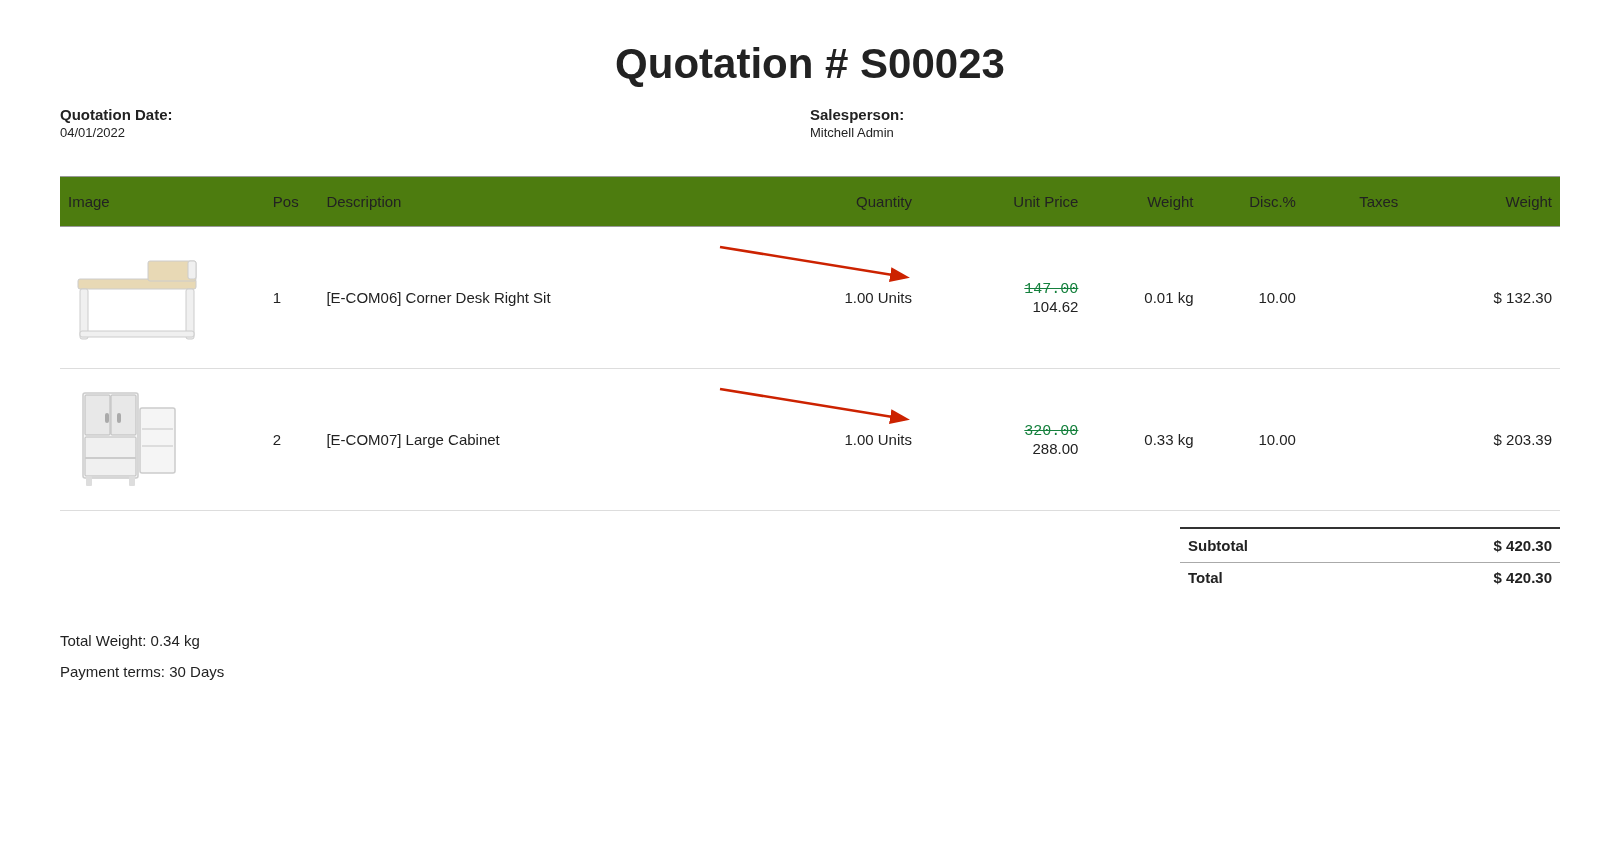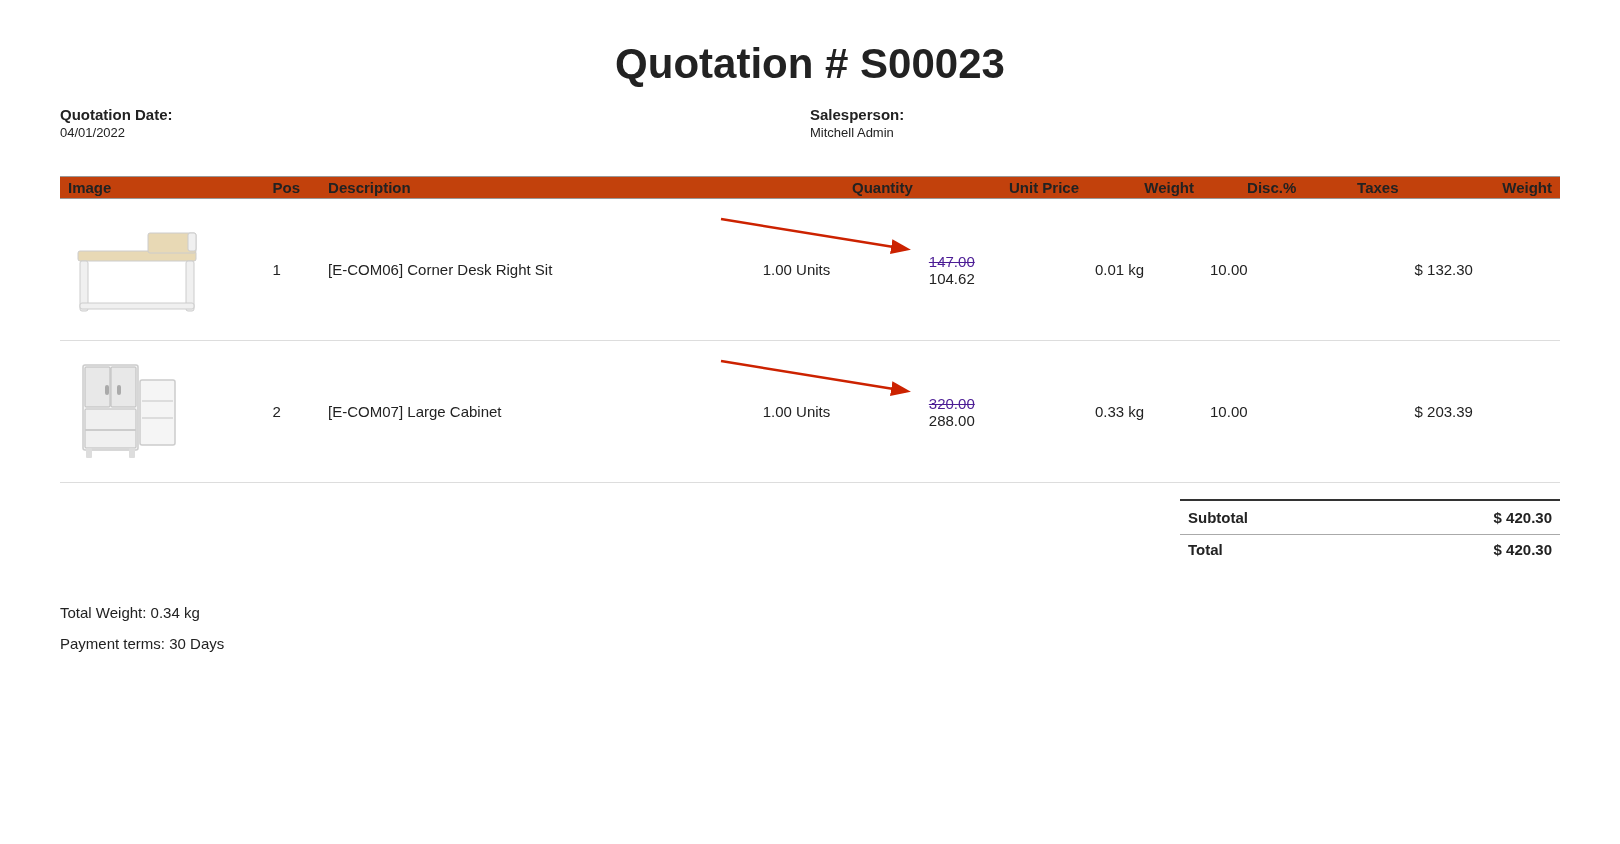--- a/index.html
+++ b/index.html
@@ -40,36 +40,36 @@
     .quote-table {
       width: 100%;
       border-collapse: collapse;
       margin-bottom: 0;
     }
     .quote-table thead tr {
       border-top: 1px solid #999;
       border-bottom: 1px solid #999;
     }
     .quote-table th {
-      font-weight: bold;
-      font-size: 15px;
-      padding: 2px 8px;
+      font-weight: normal;
+      font-size: 15px;
+      padding: 16px 8px;
       text-align: left;
-      background: #c2410c;
+      background: #4d7c0f;
     }
     .quote-table th.right { text-align: right; }
     .quote-table tbody tr {
       border-bottom: 1px solid #ddd;
     }
     .quote-table tbody td {
       font-size: 15px;
       padding: 14px 8px;
       vertical-align: middle;
     }
-    .quote-table td.right { text-align: left; }
+    .quote-table td.right { text-align: right; }
     .img-cell {
       width: 160px;
     }
     
     .desk-icon {
       width: 140px;
       height: 110px;
     }
     .cabinet-icon {
       width: 120px;
@@ -79,22 +79,23 @@
     .desc-cell { width: 340px; }
     .qty-cell { width: 130px; }
     .price-cell { width: 130px; }
     .weight-cell { width: 90px; }
     .disc-cell { width: 80px; }
     .tax-cell { width: 80px; }
     .amount-cell { width: 120px; }
 
     .price-original {
       text-decoration: line-through;
-      color: #4c1d95;
+      color: #15803d;
       display: block;
+      font-family: Liberation Mono, monospace;
     }
     .price-discounted {
       display: block;
     }
 
     
     .arrow-cell {
       position: relative;
     }
 

